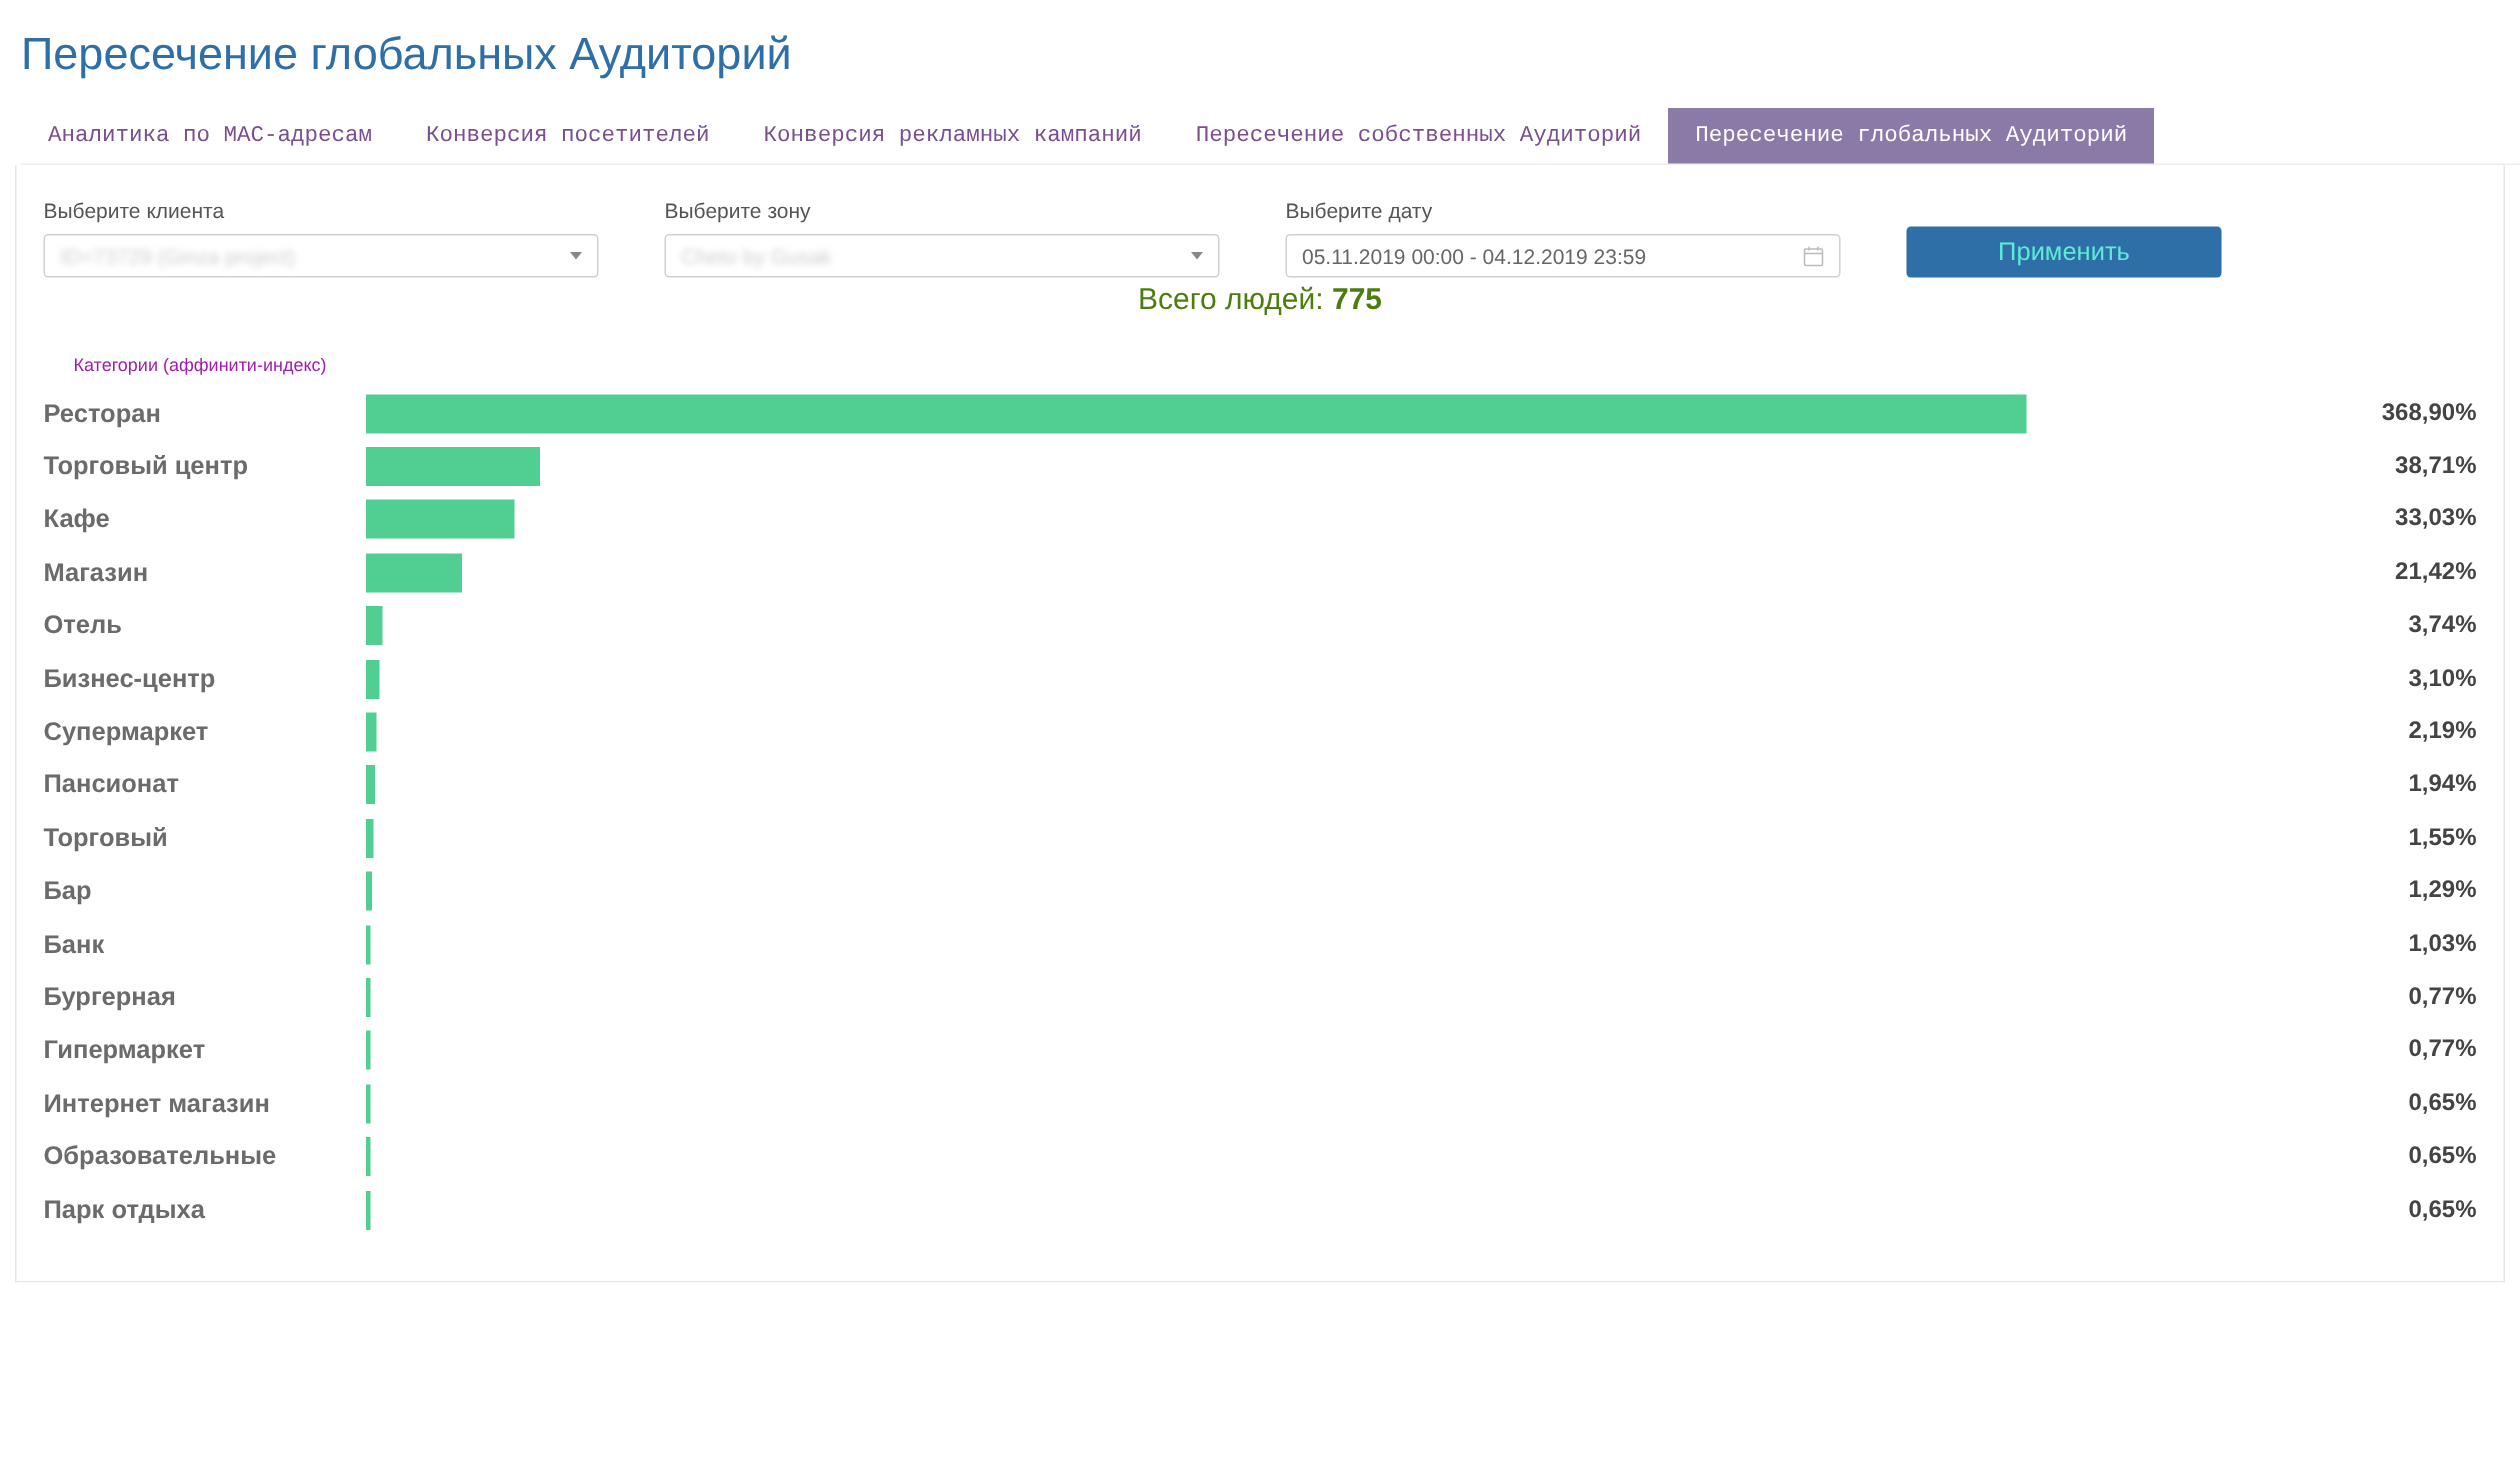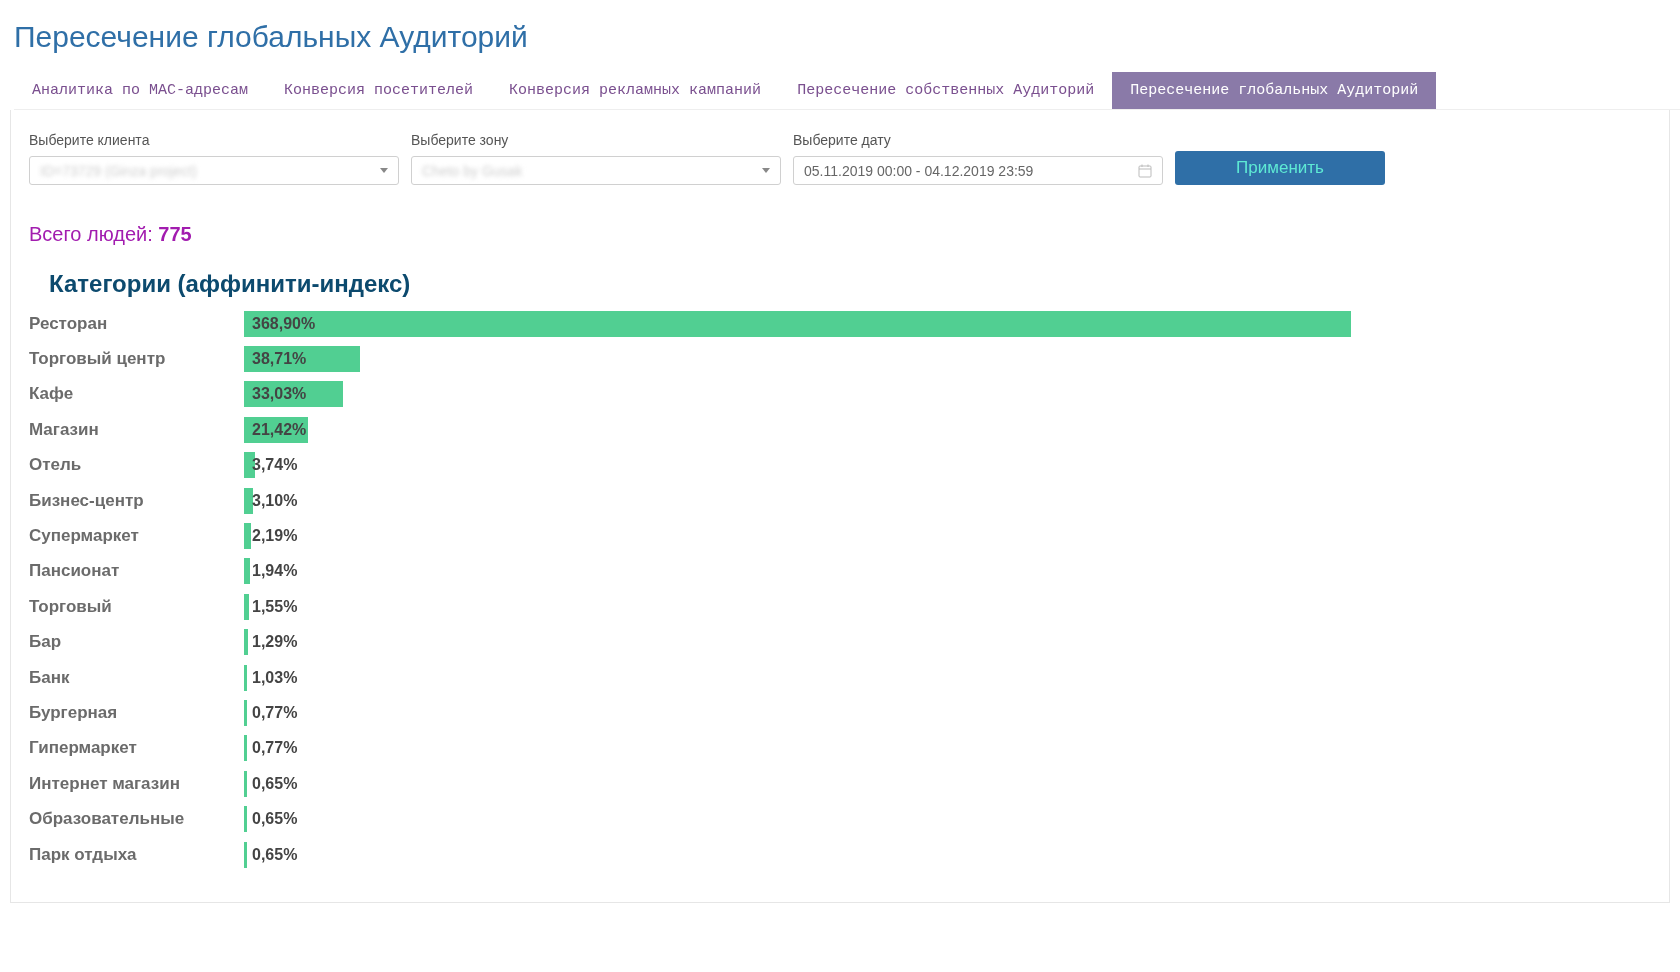--- a/index.html
+++ b/index.html
@@ -40,23 +40,23 @@
     color: #ffffff;
   }
   .panel {
     margin: 0 10px;
     border: 1px solid #e6e6e6;
     border-top: none;
     padding: 22px 18px 30px 18px;
   }
   .filters {
     display: flex;
-    gap: 12px;
+    gap: 44px;
     align-items: flex-end;
-    margin-bottom: 38px;
+    margin-bottom: 4px;
   }
   .field {
     display: flex;
     flex-direction: column;
     gap: 8px;
   }
   .field-label {
     font-size: 14px;
     color: #555;
   }
@@ -97,31 +97,32 @@
     background: #2f6fa7;
     color: #5eead4;
     border: none;
     border-radius: 3px;
     font-size: 17px;
     cursor: pointer;
     flex: 0 0 210px;
   }
   .total-line {
     font-size: 20px;
-    color: #a21caf;
+    color: #4d7c0f;
     margin: 4px 0 24px 0;
     font-weight: 400;
+    text-align: center;
   }
   .total-line .total-num {
     font-weight: 700;
   }
   .chart-title {
-    font-size: 24px;
-    font-weight: 700;
-    color: #0c4a6e;
+    font-size: 12px;
+    font-weight: 400;
+    color: #a21caf;
     margin: 0 0 8px 20px;
   }
   .chart {
     margin-left: 0;
   }
   .row {
     display: flex;
     align-items: center;
     height: 35.4px;
   }
@@ -132,20 +133,21 @@
     font-weight: 700;
     color: #6b6b6b;
     font-size: 17px;
   }
   .row-bar-area {
     flex: 1;
     position: relative;
     height: 26px;
     display: flex;
     align-items: center;
+    justify-content: flex-end;
   }
   .bar {
     background: #51cf92;
     height: 26px;
     min-width: 3px;
     position: absolute;
     left: 0;
     top: 0;
   }
   .val {

